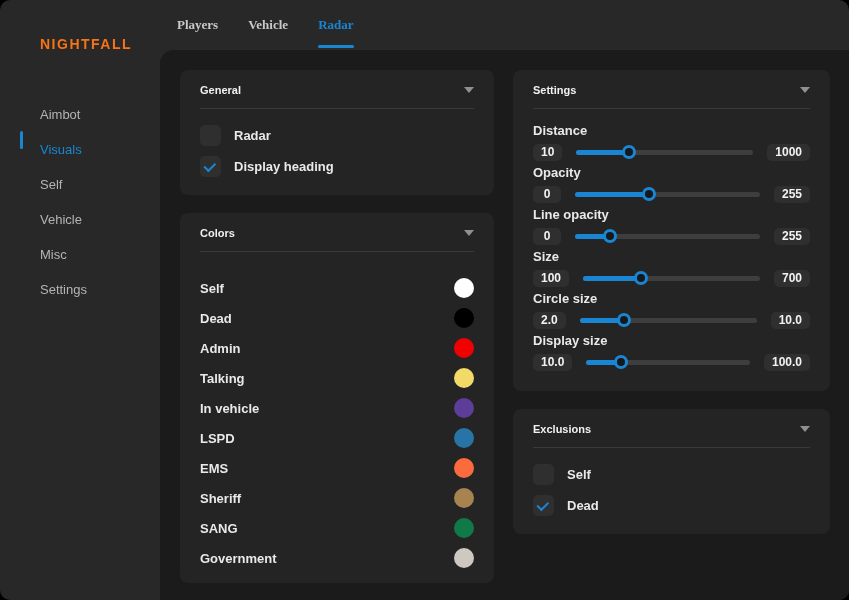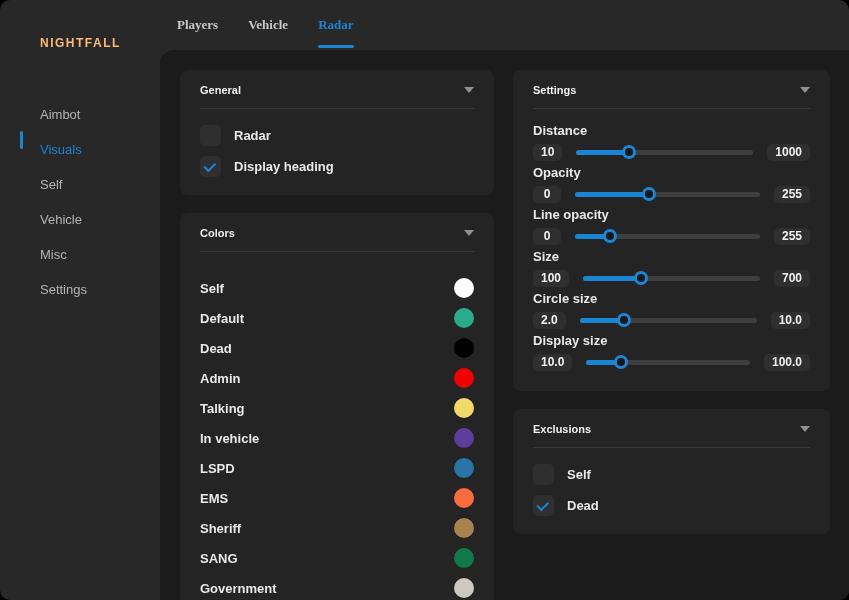--- a/index.html
+++ b/index.html
@@ -5,21 +5,21 @@
   :root { --accent:#1a85d2; }
   html,body { margin:0; padding:0; background:#000; }
   body { display:flex; justify-content:flex-start; align-items:flex-start; }
   .window {
     position:relative; width:849px; height:600px; background:#282828;
     border-radius:10px; overflow:hidden;
     font-family:"Liberation Sans", sans-serif; -webkit-font-smoothing:antialiased;
   }
   
   .sidebar { position:absolute; left:0; top:0; width:160px; height:100%; }
-  .brand { position:absolute; left:40px; top:36px; color:#fdba74; font-size:12px; font-weight:700; letter-spacing:1.5px; }
+  .brand { position:absolute; left:40px; top:36px; color:#f97316; font-size:14px; font-weight:700; letter-spacing:1.5px; }
   .side-nav { position:absolute; top:87px; left:0; right:0; }
   .side-item { position:relative; height:35px; display:flex; align-items:center; padding-left:40px; cursor:pointer; }
   .side-item .side-label { color:#b4b4b4; font-size:13px;margin-top:20px; }
   .side-item.active .side-label { color:var(--accent); }
   .side-item.active::before {
     content:""; position:absolute; left:20px; top:50%; transform:translateY(-50%);
     width:3px; height:18px; border-radius:2px; background:var(--accent);
   }
   
   .tabs { position:absolute; left:160px; top:0; right:0; height:50px; display:flex; align-items:stretch; gap:30px; padding-left:17px;font-family:Liberation Serif, serif; }
@@ -148,24 +148,20 @@
           <span class="panel-title">Colors</span>
           <span class="tri"></span>
         </div>
         <div class="color-list">
 
             <div class="color-row">
               <span class="color-label">Self</span>
               <span class="swatch" style="background: rgb(255, 255, 255);"></span>
             </div>
 
-            <div class="color-row">
-              <span class="color-label">Default</span>
-              <span class="swatch" style="background: rgb(42, 171, 139);"></span>
-            </div>
 
             <div class="color-row">
               <span class="color-label">Dead</span>
               <span class="swatch" style="background: rgb(0, 0, 0);"></span>
             </div>
 
             <div class="color-row">
               <span class="color-label">Admin</span>
               <span class="swatch" style="background: rgb(242, 0, 0);"></span>
             </div>

